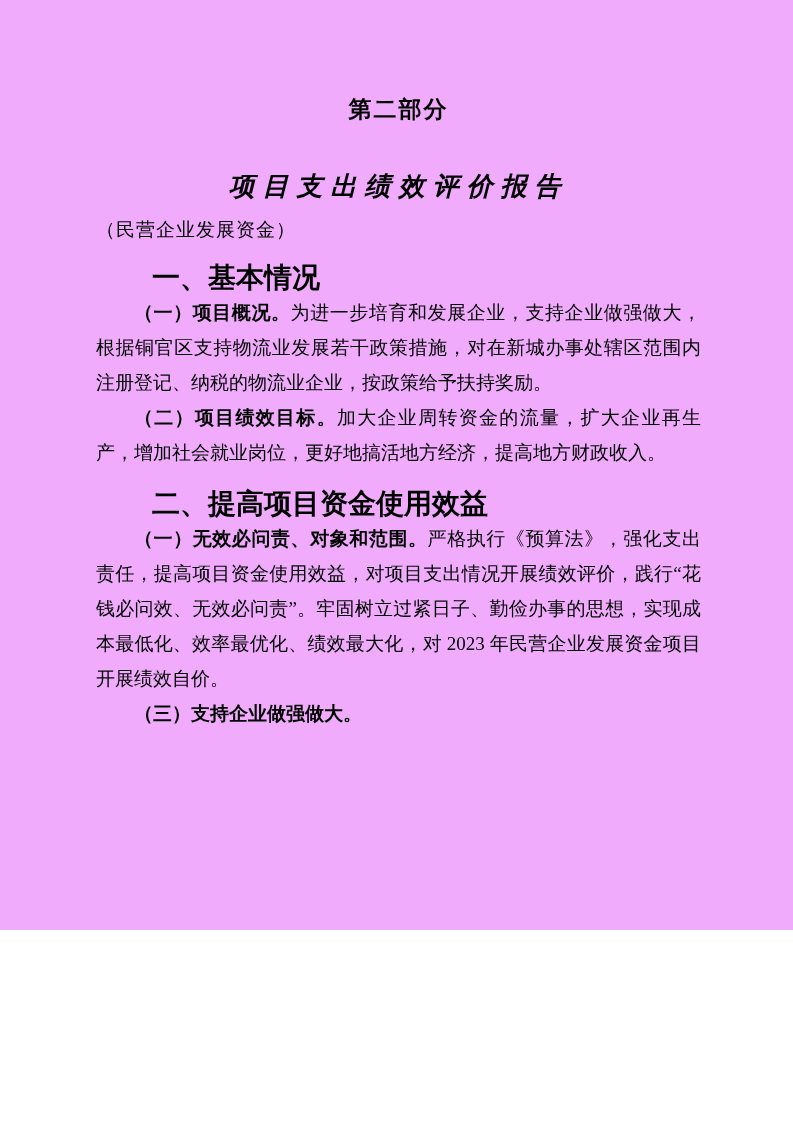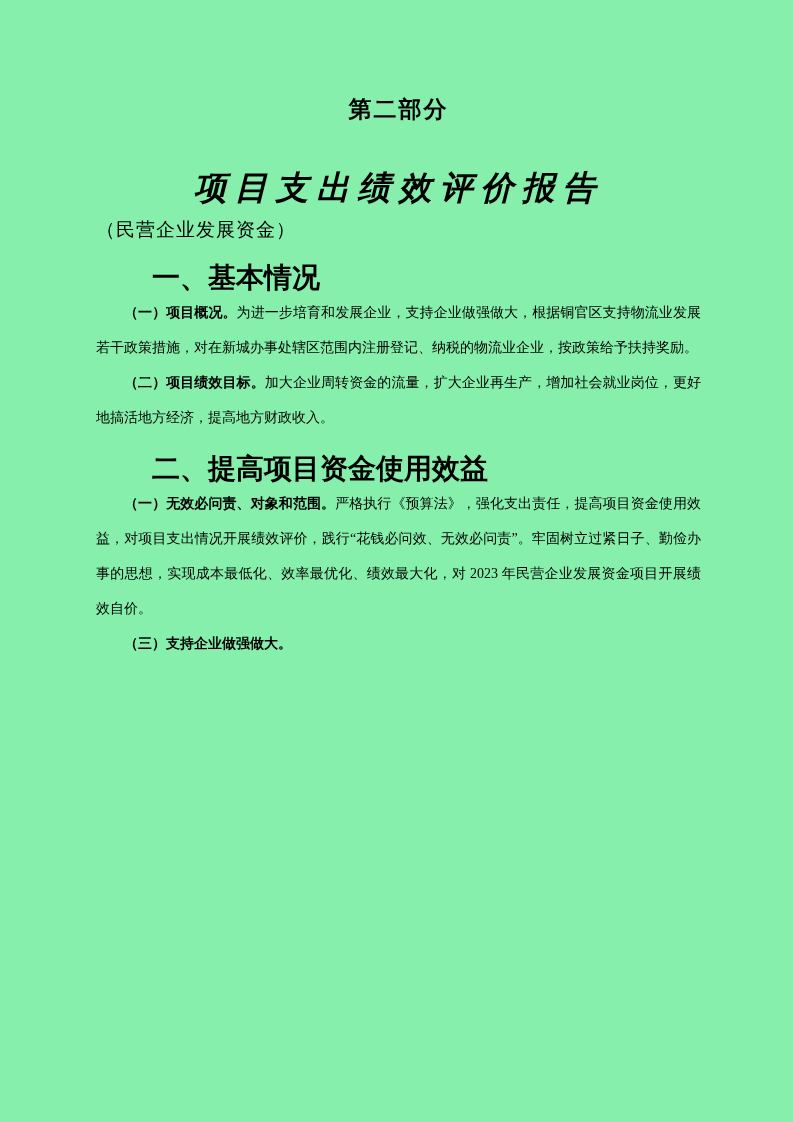--- a/index.html
+++ b/index.html
@@ -3,66 +3,66 @@
 <meta charset="utf-8">
 <style>
   html, body {
     margin: 0;
     padding: 0;
     background: #ffffff;
   }
   .page {
     position: relative;
     width: 793px;
-    height: 1122px;
+    height: 930px;
     margin: 0 auto;
-    background: #86efac;
+    background: #f0abfc;
     box-sizing: border-box;
     padding: 94px 92px 0 96px;
     overflow: hidden;
     color: #000000;
     font-family: "Liberation Serif", "DejaVu Serif", serif;
   }
   .part-heading {
     margin: 0;
     text-align: center;
     font-family: "Liberation Sans", "DejaVu Sans", sans-serif;
     font-weight: bold;
     font-size: 23px;
     line-height: 30px;
     letter-spacing: 2px;
   }
   .report-title {
     margin: 46px 0 0 0;
     text-align: center;
-    font-family: Liberation Serif, serif;
+    font-family: Liberation Mono, monospace;
     font-style: italic;
     font-weight: bold;
-    font-size: 33px;
+    font-size: 26px;
     line-height: 36px;
     letter-spacing: 8px;
   }
   .report-subtitle {
     margin: 10px 0 0 0;
     text-align: left;
     font-size: 19px;
     line-height: 28px;
     letter-spacing: 1px;
   }
   .section-heading {
     margin: 16px 0 0 0;
     font-family: "Liberation Sans", "DejaVu Sans", sans-serif;
     font-weight: bold;
     font-size: 28px;
     line-height: 35px;
     text-indent: 2em;
   }
   .para {
     margin: 0;
-    font-size: 14px;
+    font-size: 19px;
     line-height: 35px;
     text-indent: 2em;
     text-align: justify;
   }
   .para .lead {
     font-weight: bold;
   }
 </style>
 </head>
 <body>

